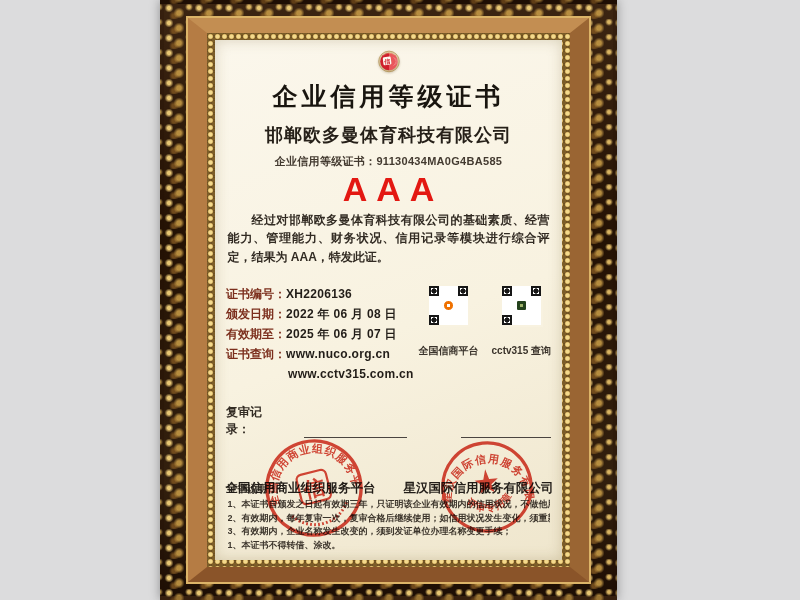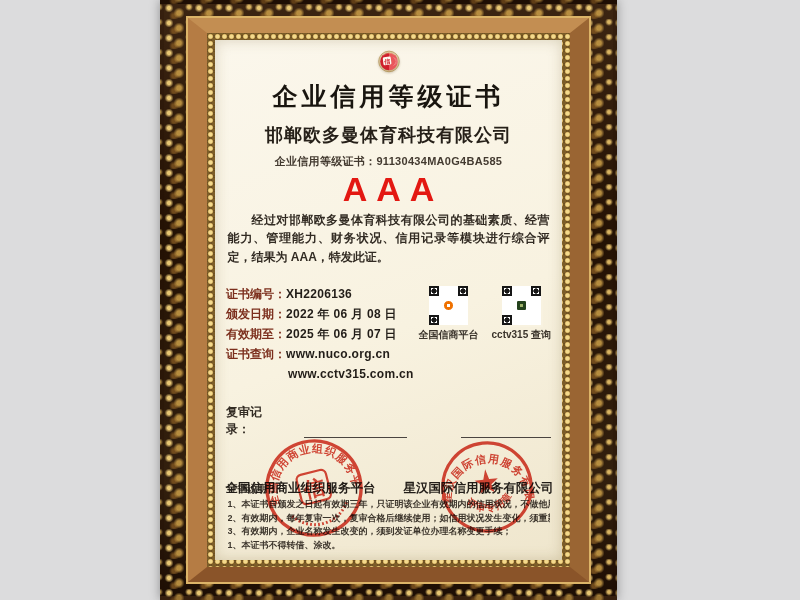--- a/index.html
+++ b/index.html
@@ -73,21 +73,21 @@
     margin-top: 3px; width: 322px; font-size: 12px; font-weight: bold;
     line-height: 1.55; text-align: justify; text-indent: 2em; color: #322b23;
   }
   
   .info-row { margin-top: 18px; width: 325px; display: flex; justify-content: space-between; }
   .info-col { font-size: 12px; line-height: 20px; font-weight: bold; white-space: nowrap; }
   .info-line .lbl { color: #7c2f1d; }
   .info-line .val { color: #221d18; letter-spacing: .3px; }
   .info-line.url2 { padding-left: 62px; }
   .qr-wrap { display: flex; gap: 13px; padding-top: 2px; }
-  .qr-unit { display: flex; flex-direction: column; align-items: center; }
+  .qr-unit { display: flex; flex-direction: column; align-items: center; gap: 16px; }
   .qr {
     width: 39px; height: 39px; position: relative;
     background-color: #fff;
     background-image:
       repeating-linear-gradient(0deg, #161616 0 3px, #fff 3px 6px, #161616 6px 8px, #fff 8px 13px),
       repeating-linear-gradient(90deg, #161616 0 3px, #fff 3px 7px, #161616 7px 9px, #fff 9px 14px);
     background-blend-mode: screen;
     outline: 2px solid #f8f2e0;
   }
   .qr .f { position: absolute; width: 10px; height: 10px; border: 2px solid #161616;

